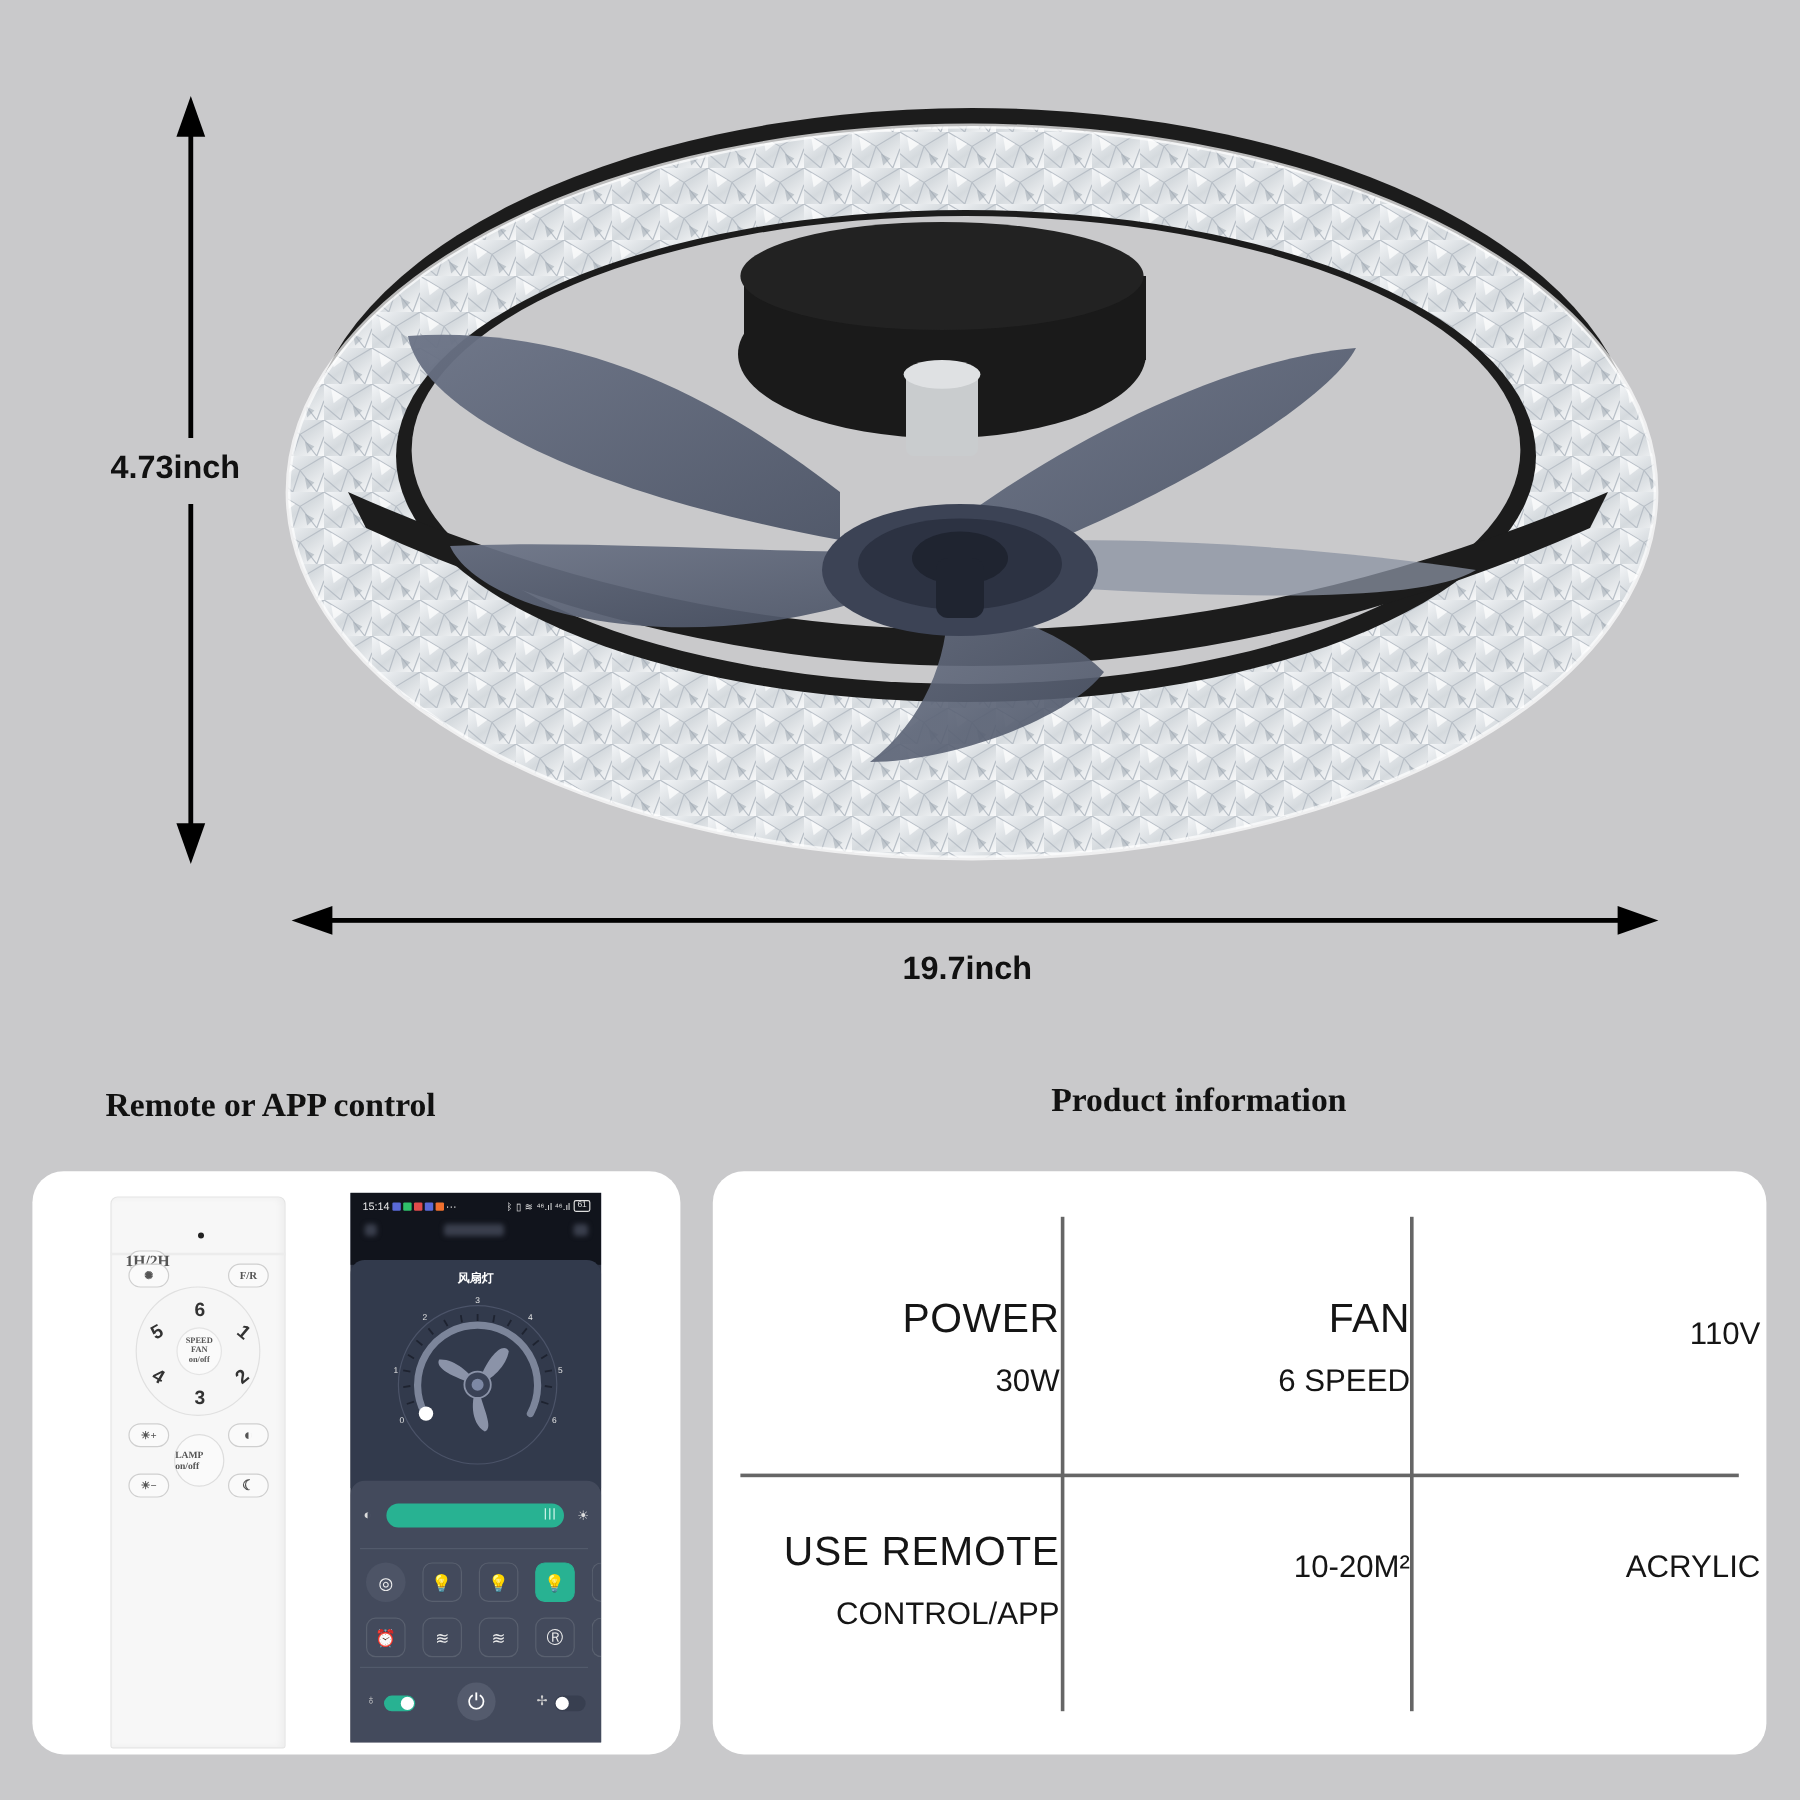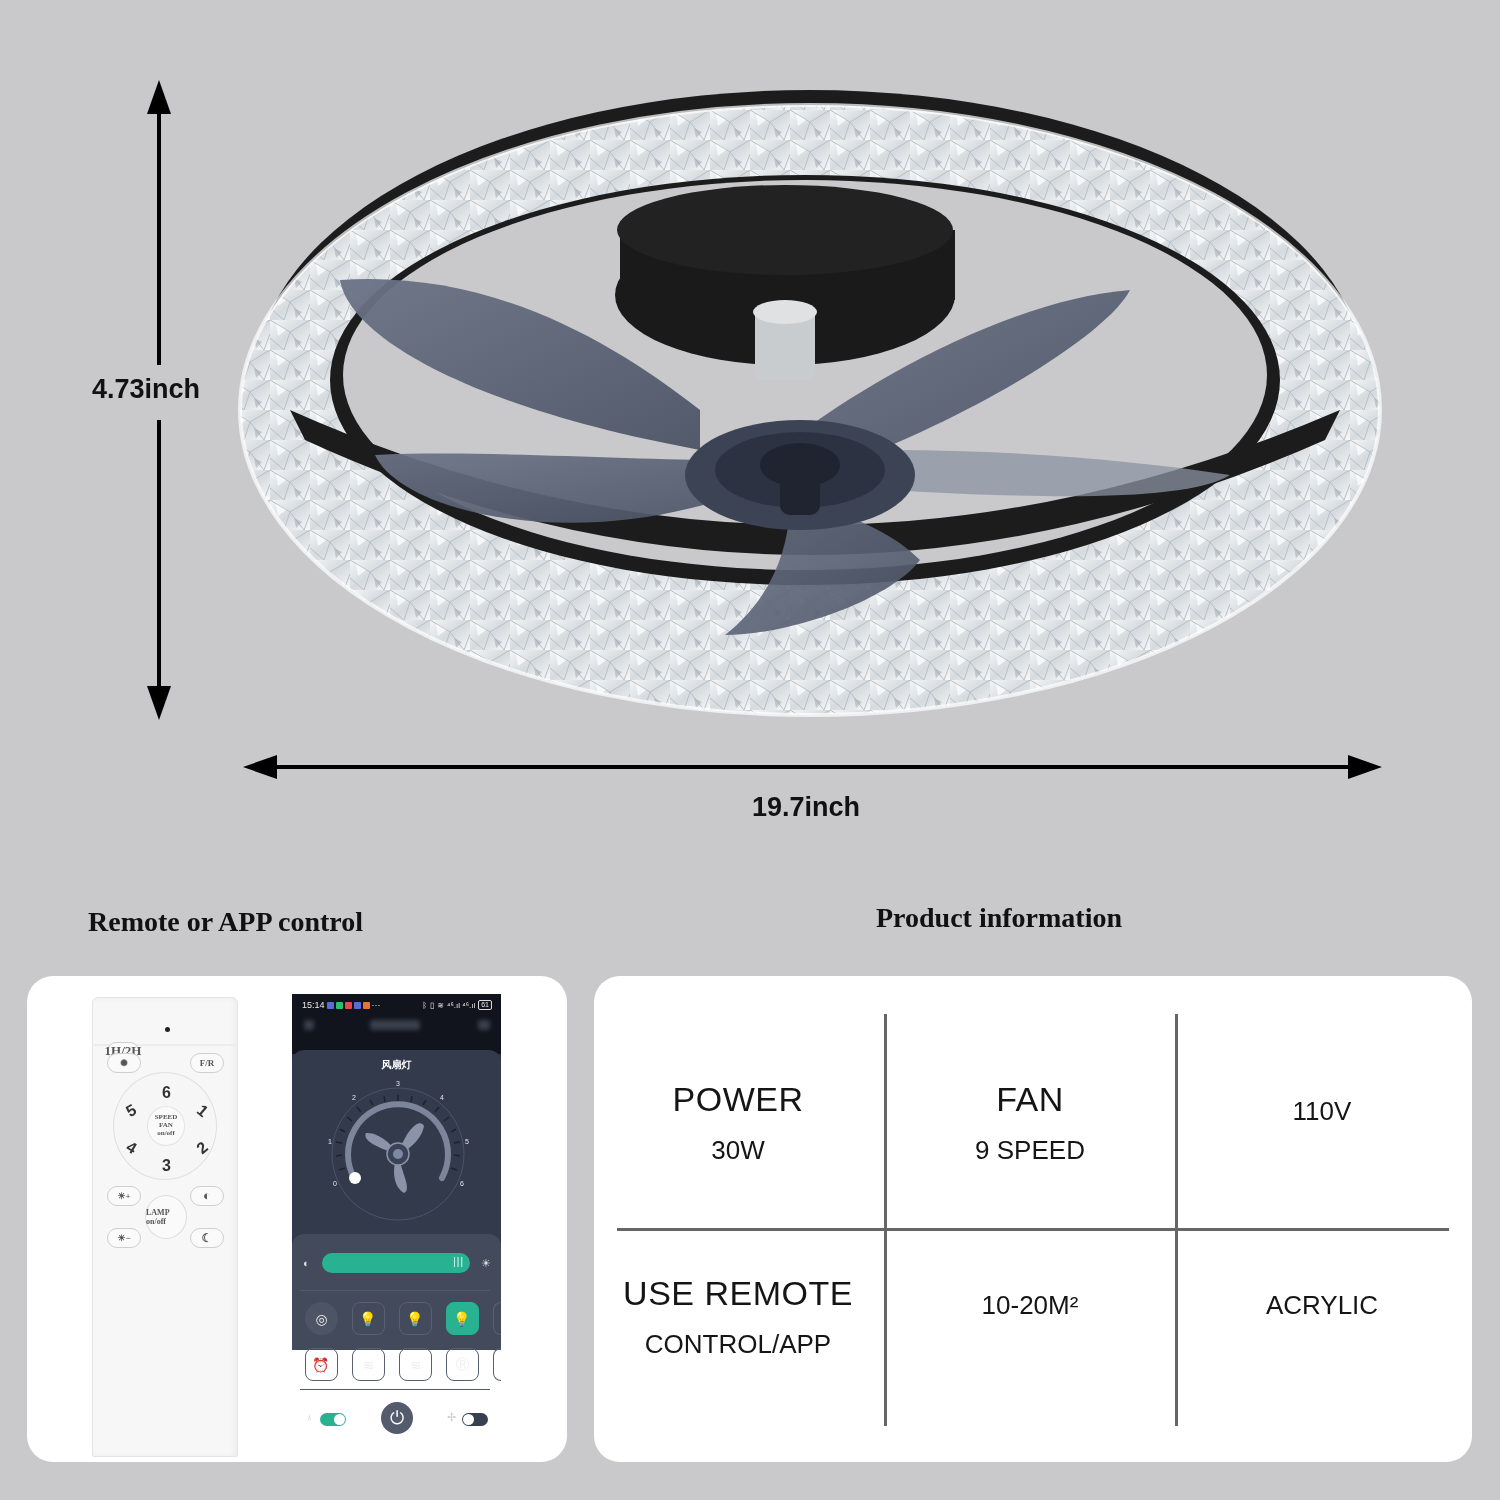--- a/index.html
+++ b/index.html
@@ -42,21 +42,21 @@
     font-family: "Liberation Serif", serif; font-size: 9px; color: #555; display: flex; align-items: center; justify-content: center; font-weight: bold; }
   .rdot { position: absolute; width: 5px; height: 5px; background: #222; border-radius: 50%; left: 165px; top: 1027px; }
   .rwheel { position: absolute; left: 113px; top: 1072px; width: 104px; height: 108px; border: 1.5px solid #e0e0e0; border-radius: 50%; background: #f6f6f6; }
   .rnum { position: absolute; font-family: "Liberation Sans", sans-serif; font-weight: bold; color: #333; font-size: 16px; }
   .rcenter { position: absolute; left: 147px; top: 1106px; width: 38px; height: 40px; border-radius: 50%; background: #fafafa; border: 1px solid #e4e4e4;
     font-family: "Liberation Serif", serif; font-size: 7px; color: #555; text-align: center; line-height: 8px; padding-top: 6px; font-weight: bold; }
   .rlamp { position: absolute; left: 145px; top: 1195px; width: 42px; height: 44px; border-radius: 50%; background: #fafafa; border: 1.5px solid #ddd;
     font-family: "Liberation Serif", serif; font-size: 8px; color: #555; line-height: 9px; padding-top: 12px; font-weight: bold; }
 
   
-  .phone { position: absolute; left: 292px; top: 994px; width: 209px; height: 356px; background: #2e3445; overflow: hidden; padding-left: 32px; }
+  .phone { position: absolute; left: 292px; top: 994px; width: 209px; height: 458px; background: #2e3445; overflow: hidden; padding-left: 32px; }
   .phone-top { position: absolute; left: 0; top: 0; width: 209px; height: 60px; background: #11141c; }
   .status-bar { position: absolute; left: 10px; top: 4px; width: 190px; height: 14px; color: #e8e8e8; font-size: 9px; display: flex; align-items: center; justify-content: space-between; }
   .status-icons-left { display: flex; gap: 2px; align-items: center; }
   .app-sq { width: 7px; height: 7px; border-radius: 1px; display: inline-block; }
   .status-right { display: flex; gap: 3px; align-items: center; font-size: 8px; }
   .battery { border: 1px solid #ddd; border-radius: 2px; padding: 0 2px; font-size: 7px; line-height: 8px; }
   .nav-blur { position: absolute; top: 26px; height: 10px; background: #3a3f4d; border-radius: 3px; filter: blur(2px); }
   .fan-panel { position: absolute; left: 0; top: 56px; width: 209px; height: 190px; background: #323a4c; border-radius: 12px 12px 0 0; }
   .panel-title { position: absolute; left: 0; top: 64px; width: 209px; text-align: center; color: #fff; font-size: 10px; font-weight: bold; font-family: "DejaVu Sans", sans-serif; }
   .dial-svg { position: absolute; left: 0; top: 74px; }
@@ -69,21 +69,21 @@
   .tile.active { background: #28b292; border-color: #28b292; }
   .tile.round { border-radius: 50%; background: #4d5466; border: none; }
   .toggle { position: absolute; width: 26px; height: 13px; border-radius: 7px; }
   .toggle .knob { position: absolute; top: 1px; width: 11px; height: 11px; border-radius: 50%; background: #fff; }
   .power-btn { position: absolute; left: 381px; top: 1402px; width: 32px; height: 32px; border-radius: 50%; background: #545b6d;
     display: flex; align-items: center; justify-content: center; color: #fff; font-size: 18px; }
 
   
   .pgrid-vline { position: absolute; width: 3px; background: #666; }
   .pgrid-hline { position: absolute; height: 3px; background: #666; }
-  .spec-cell { position: absolute; width: 290px; text-align: center; }
+  .spec-cell { position: absolute; width: 290px; text-align: right; }
   .spec-label { display: block; font-size: 34px; color: #151515; letter-spacing: 0.5px; }
   .spec-value { display: block; font-size: 26px; color: #151515; margin-top: 16px; }
 </style>
 </head>
 <body>
 
 <div>
   <div class="arrow-head-up"></div>
   <div class="v-arrow-line" style="top:110px;height:255px;"></div>
   <span class="dim-label dim-height">4.73inch</span>
@@ -315,21 +315,21 @@
 <div class="pgrid-vline" style="left:884px;top:1014px;height:412px;"></div>
 <div class="pgrid-vline" style="left:1175px;top:1014px;height:412px;"></div>
 <div class="pgrid-hline" style="left:617px;top:1228px;width:832px;"></div>
 
 <div class="spec-cell" style="left:593px;top:1080px;">
   <span class="spec-label">POWER</span>
   <span class="spec-value">30W</span>
 </div>
 <div class="spec-cell" style="left:885px;top:1080px;">
   <span class="spec-label">FAN</span>
-  <span class="spec-value">9 SPEED</span>
+  <span class="spec-value">6 SPEED</span>
 </div>
 <div class="spec-cell" style="left:1177px;top:1080px;">
   <span class="spec-value">110V</span>
 </div>
 <div class="spec-cell" style="left:593px;top:1274px;">
   <span class="spec-label">USE REMOTE</span>
   <span class="spec-value">CONTROL/APP</span>
 </div>
 <div class="spec-cell" style="left:885px;top:1274px;">
   <span class="spec-value">10-20M²</span>

